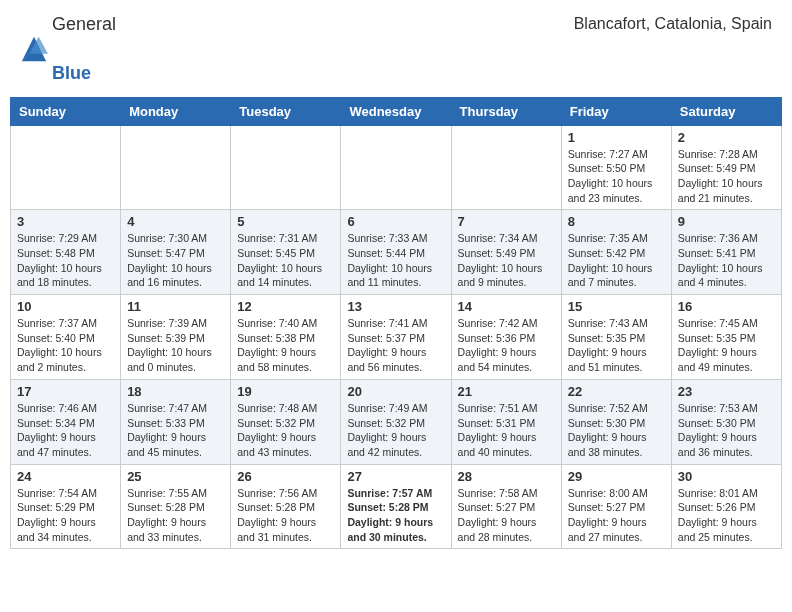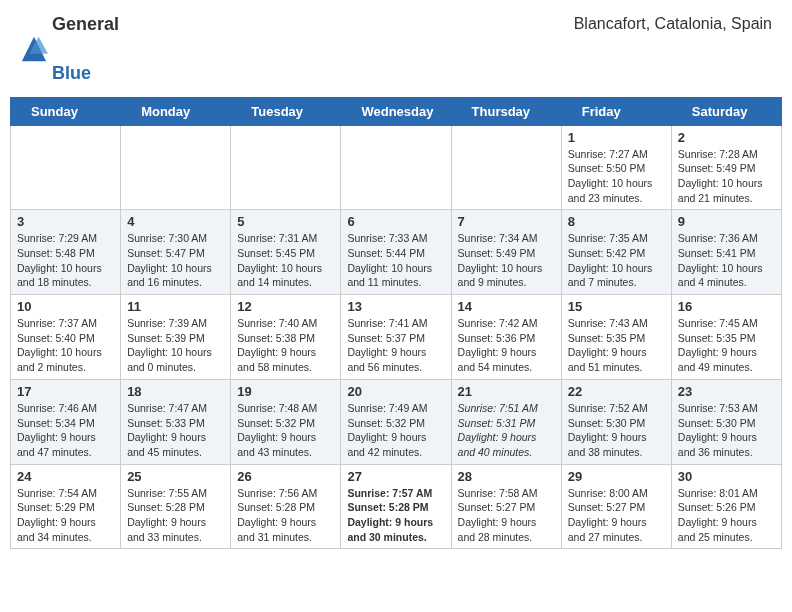--- a/index.html
+++ b/index.html
@@ -22,21 +22,21 @@
       align-items: center;
       gap: 4px;
     }
     .logo-text {
       display: flex;
       flex-direction: column;
       line-height: 1.1;
     }
     .logo-general {
       font-size: 18px;
-      font-weight: bold;
+      font-weight: normal;
       color: #333;
     }
     .logo-blue {
       font-size: 18px;
       font-weight: bold;
       color: #2a6ab0;
       margin-top: 29px;
     }
     .logo-icon {
       width: 28px;
@@ -56,21 +56,21 @@
     }
     table {
       width: 100%;
       border-collapse: collapse;
       table-layout: fixed;
     }
     thead tr th {
       background: #2a6ab0;
       color: #fff;
       text-align: left;
-      padding: 6px 20px;
+      padding: 6px 8px;
       font-size: 13px;
       font-weight: bold;
       border: 1px solid #2a6ab0;
     }
     tbody tr td {
       vertical-align: top;
       border: 1px solid #ccc;
       padding: 4px 6px;
       font-size: 11px;
       color: #333;
@@ -255,21 +255,21 @@
 Daylight: 9 hours and 43 minutes.</div>
         </td>
         <td>
           <span class="day-number">20</span>
           <div class="day-info" style="white-space: pre-line;">Sunrise: 7:49 AM
 Sunset: 5:32 PM
 Daylight: 9 hours and 42 minutes.</div>
         </td>
         <td>
           <span class="day-number">21</span>
-          <div class="day-info" style="white-space: pre-line; font-style: italic;">Sunrise: 7:51 AM
+          <div class="day-info" style="white-space: pre-line;">Sunrise: 7:51 AM
 Sunset: 5:31 PM
 Daylight: 9 hours and 40 minutes.</div>
         </td>
         <td>
           <span class="day-number">22</span>
           <div class="day-info" style="white-space: pre-line;">Sunrise: 7:52 AM
 Sunset: 5:30 PM
 Daylight: 9 hours and 38 minutes.</div>
         </td>
         <td>

